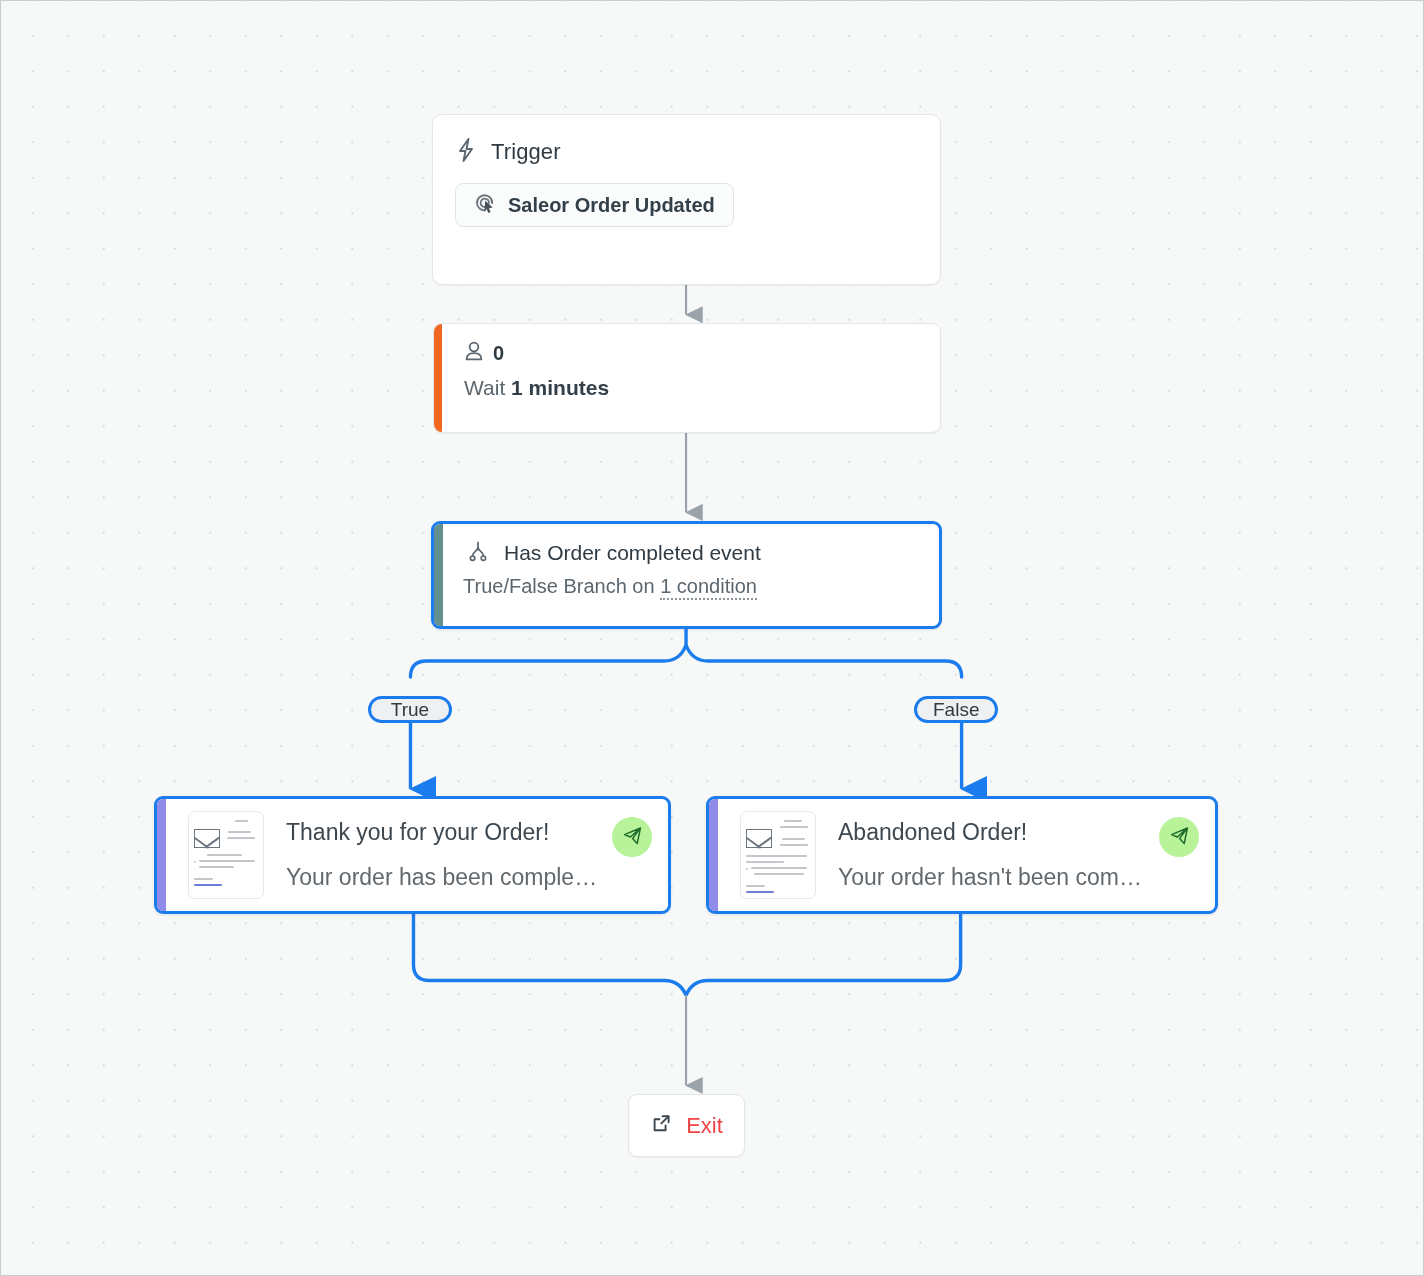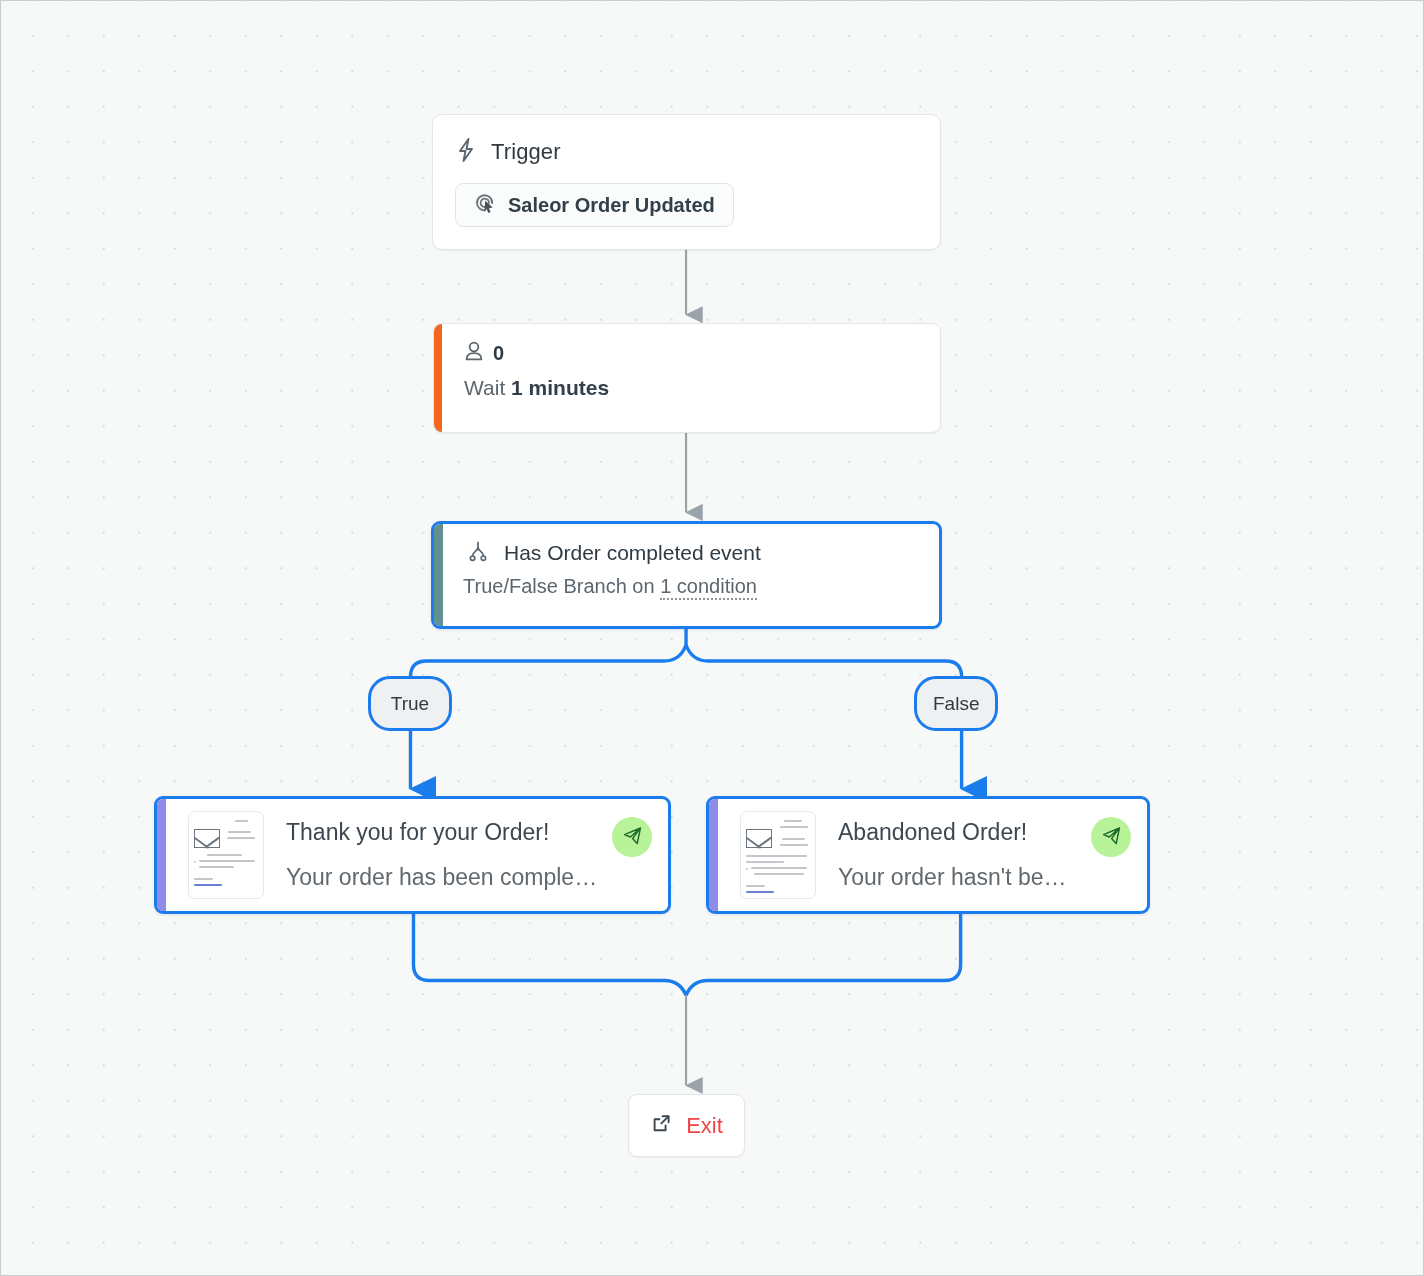--- a/index.html
+++ b/index.html
@@ -37,21 +37,21 @@
     box-shadow: 0 1px 3px rgba(16,24,40,.10);
   }
   .accent {
     position: absolute;
     left: 0; top: 0; bottom: 0;
     width: 8px;
   }
 
   
   #trigger-node {
-    left: 431px; top: 113px; width: 509px; height: 136px;
+    left: 431px; top: 113px; width: 509px; height: 171px;
     border-radius: 10px;
   }
   .trigger-head {
     display: flex; align-items: center; gap: 14px;
     padding: 22px 0 0 22px;
   }
   .trigger-title {
     font-size: 22px; color: #2f3a43; letter-spacing: .1px;
   }
   .trigger-pill {
@@ -100,35 +100,36 @@
     color: #5c666e;
     border-bottom: 2px dotted #8b949b;
     padding-bottom: 1px;
     cursor: pointer;
   }
 
   
   .branch-pill {
     position: absolute;
     display: flex; align-items: center; justify-content: center;
-    height: 55px; min-width: 84px;
+    height: 27px; min-width: 84px;
     background: #eef0f1;
     border: 3px solid #1b7ced;
     border-radius: 22px;
     font-size: 19px;
     color: #303a42;
     padding: 0 16px;
+    margin-top: 20px;
   }
   #pill-true  { left: 367px; top: 675px; }
   #pill-false { left: 913px; top: 675px; }
 
   
   .email-node { height: 118px; top: 795px; }
   #email-true  { left: 153px; width: 517px; }
-  #email-false { left: 705px; width: 444px; }
+  #email-false { left: 705px; width: 512px; }
   .email-node .accent { background: #8e8ce8; width: 9px; }
   .email-inner {
     display: flex; align-items: center;
     height: 100%;
     padding-left: 22px;
     margin-left: 9px;
   }
   .email-thumb {
     width: 76px; height: 88px;
     background: #ffffff;

